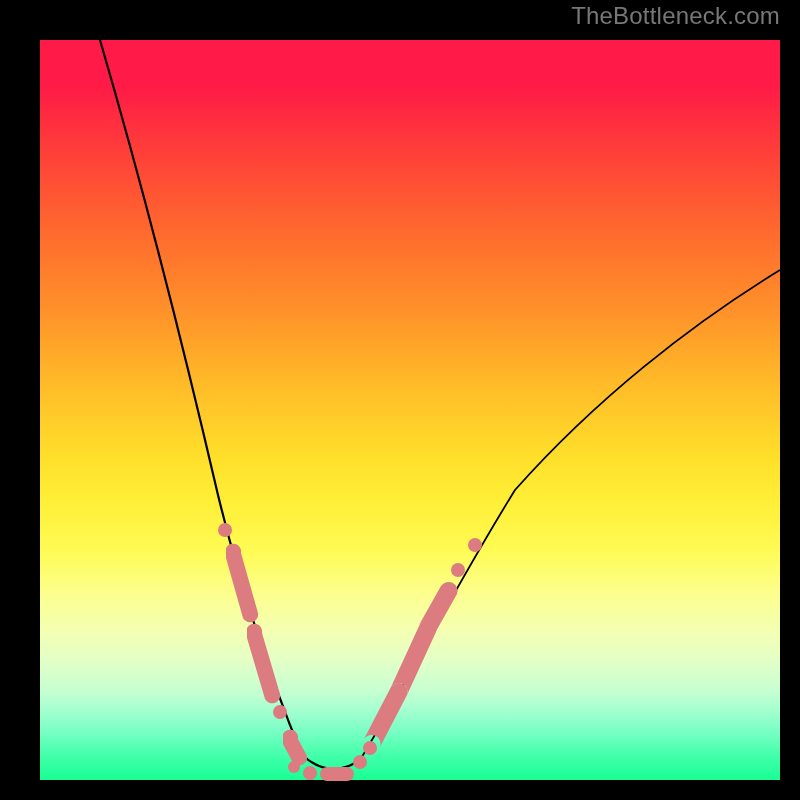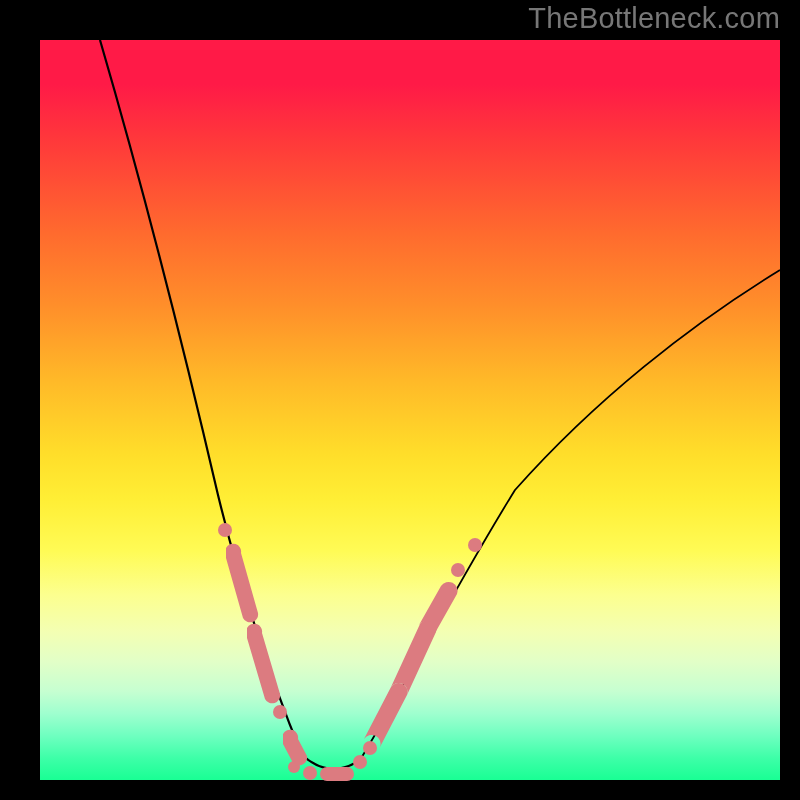--- a/index.html
+++ b/index.html
@@ -42,21 +42,21 @@
       #6fffc0 94%,
       #3effa8 97%,
       #19ff94 100%);
   }
   .watermark {
     position: absolute;
     top: 2px;
     right: 20px;
     color: #777;
     font-family: Arial, Helvetica, sans-serif;
-    font-size: 29px;
+    font-size: 24px;
     letter-spacing: 0.2px;
     font-weight: 400;
     user-select: none;
   }
   svg.curve {
     position: absolute;
     left: 0;
     top: 0;
     width: 740px;
     height: 740px;

